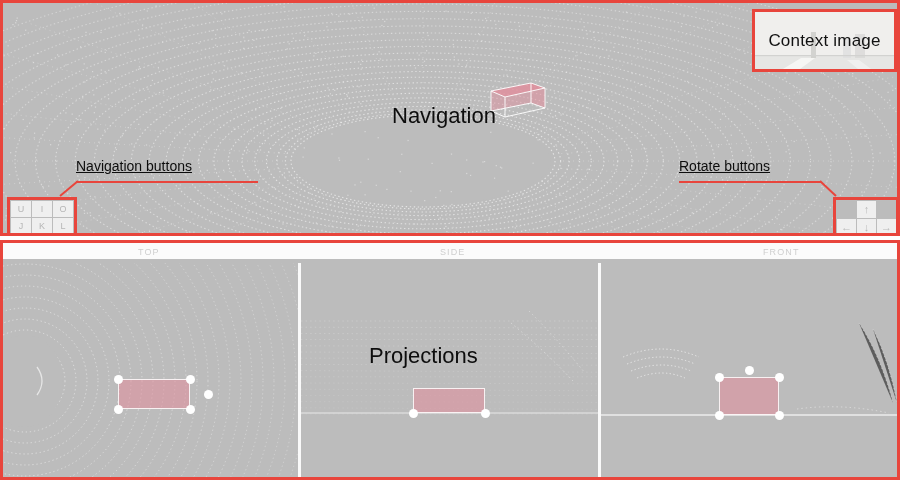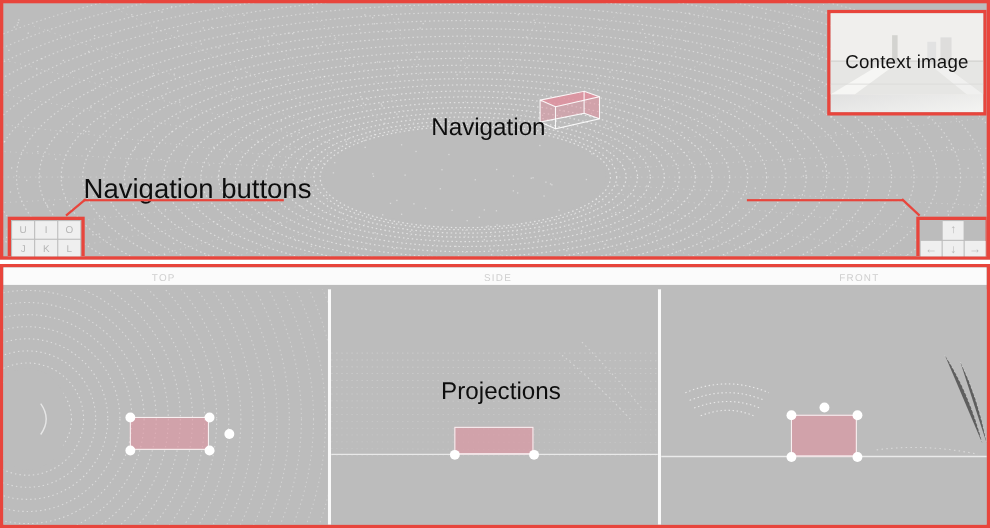--- a/index.html
+++ b/index.html
@@ -26,44 +26,45 @@
   }
   .cloud-layer {
     position: absolute; inset: 0;
     pointer-events: none;
   }
 
   
   .context-image {
     position: absolute;
     left: 749px; top: 6px;
-    width: 145px; height: 96px;
+    width: 145px; height: 63px;
     border: 3px solid #e8453c;
     background: linear-gradient(170deg,#f2f2f0 0%,#e8e8e6 38%,#dedede 60%,#f4f4f2 100%);
     overflow: hidden;
     padding-left: 30px;
   }
   .ctx-scene { position: absolute; inset: 0; }
   .ctx-label {
     position: absolute;
     left: 0; right: 0; top: 50%;
     transform: translateY(-50%);
     text-align: center;
     font-size: 17px;
     color: #111;
     letter-spacing: .2px;
     white-space: nowrap;
   }
 
   
   .callout-text {
     position: absolute;
-    font-size: 25px;
+    font-size: 14px;
     color: #0d0d0d;
     white-space: nowrap;
+    text-decoration: underline;
   }
   .callout-rule {
     position: absolute;
     height: 2px;
     background: #e8453c;
   }
 
   
   .nav-buttons {
     position: absolute;
@@ -741,20 +742,21 @@
     </div>
 
   </div>
 
   <div class="callout-text" style="left:76px; top:158px;">Navigation buttons</div>
   <div class="callout-rule" style="left:76px; top:181px; width:182px;"></div>
   <svg style="position:absolute; left:56px; top:178px;" width="28" height="22">
     <line x1="22" y1="3" x2="4" y2="18" stroke="#e8453c" stroke-width="2"></line>
   </svg>
 
+  <div class="callout-text" style="left:679px; top:158px;">Rotate buttons</div>
   <div class="callout-rule" style="left:679px; top:181px; width:142px;"></div>
   <svg style="position:absolute; left:818px; top:178px;" width="24" height="22">
     <line x1="2" y1="3" x2="18" y2="18" stroke="#e8453c" stroke-width="2"></line>
   </svg>
 
   <div class="proj-panel">
 
     <div class="proj-header">
       <div class="proj-header-label" style="left:135px;">TOP</div>
       <div class="proj-header-label" style="left:437px;">SIDE</div>
@@ -860,17 +862,17 @@
         <div class="flat-box" style="left:118px; top:114px; width:60px; height:38px;"></div>
         <div class="handle" style="left:114px; top:110px;"></div>
         <div class="handle" style="left:174px; top:110px;"></div>
         <div class="handle" style="left:144px; top:103px;"></div>
         <div class="handle" style="left:114px; top:148px;"></div>
         <div class="handle" style="left:174px; top:148px;"></div>
       </div>
 
     </div>
 
-    <div class="overlay-title" style="left:398px; top:100px;">Projections</div>
+    <div class="overlay-title" style="left:366px; top:100px;">Projections</div>
 
   </div>
 
 </div>
 
 </body></html>

